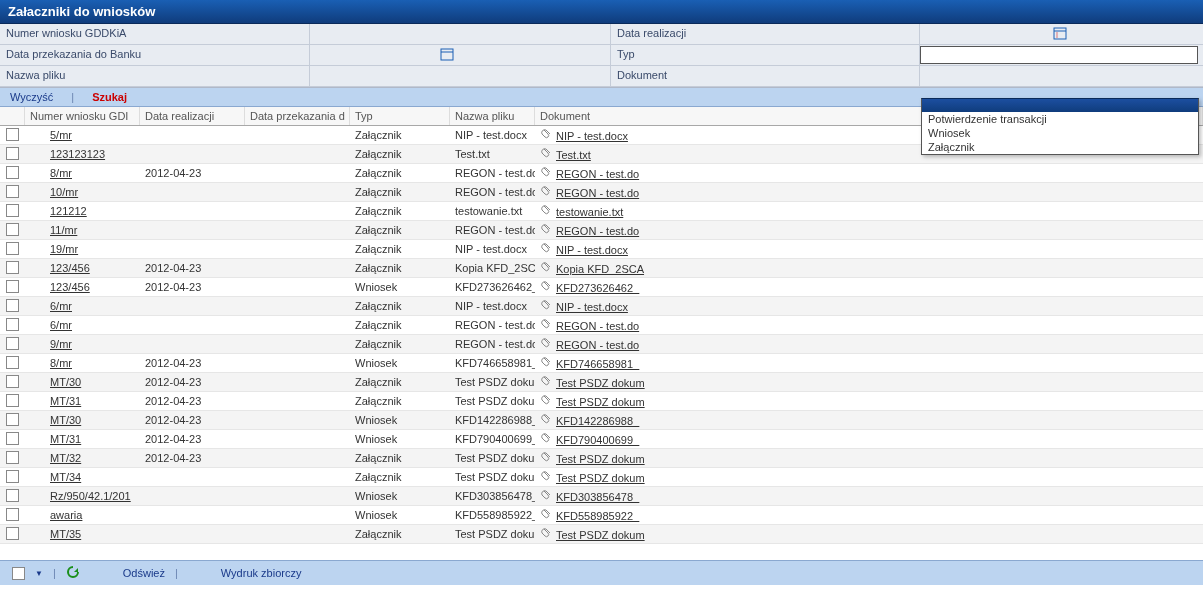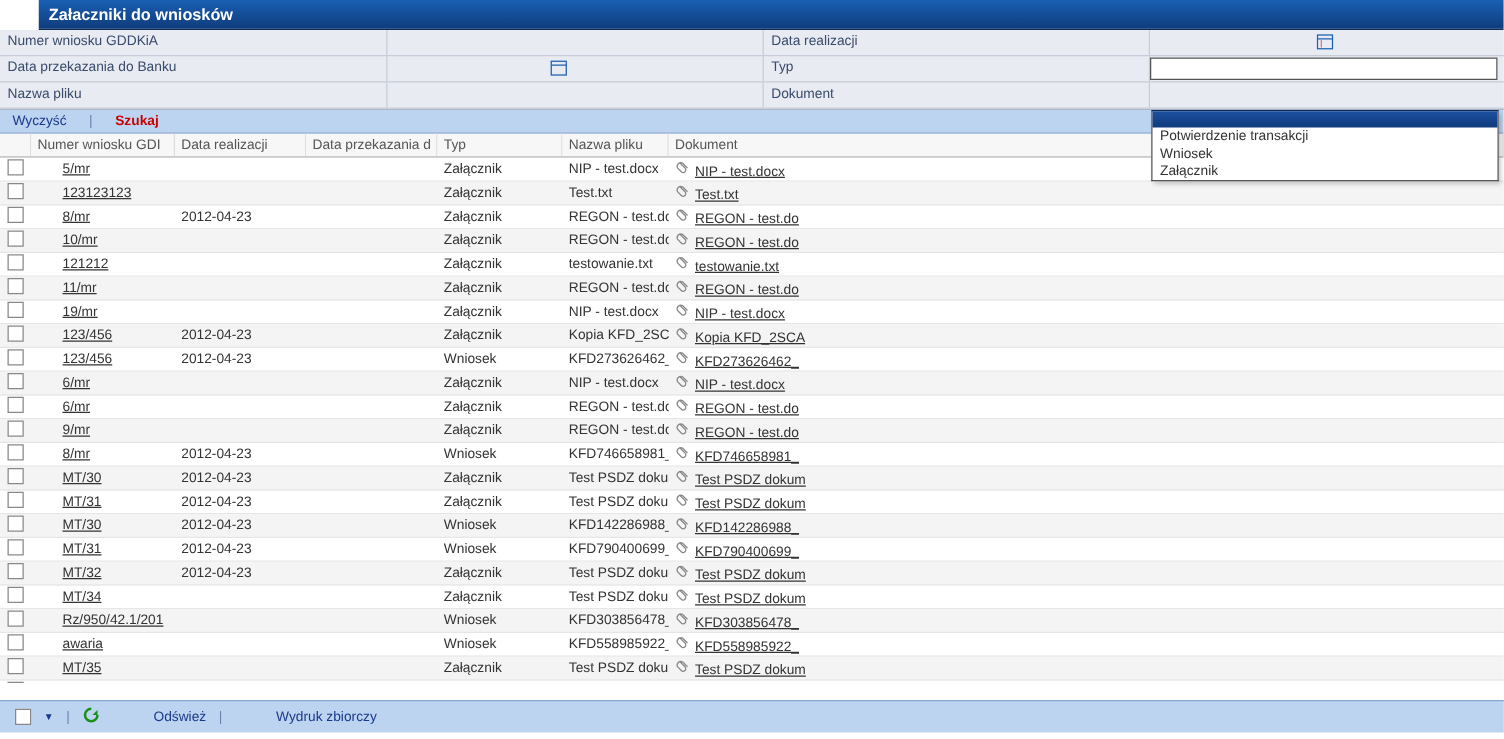--- a/index.html
+++ b/index.html
@@ -10,21 +10,20 @@
     background: #fff;
     width: 1203px;
   }
   .title-bar {
     background: linear-gradient(to bottom, #1a5fb4, #0f3c7c);
     color: #fff;
     font-weight: bold;
     font-size: 13px;
     padding: 4px 8px;
     border-bottom: 1px solid #0a2a5a;
-    margin-left: 31px;
   }
   .filter-area {
     background: #e8ecf2;
     border-bottom: 1px solid #b0b8c8;
   }
   .filter-row {
     display: flex;
     align-items: stretch;
     border-bottom: 1px solid #c5ccd8;
     height: 20px;
@@ -215,21 +214,21 @@
   </div>
 
   <div class="filter-row">
     <div class="filter-label">Nazwa pliku</div>
     <div class="filter-field-left"></div>
     <div class="filter-label-right">Dokument</div>
     <div class="filter-field-right">
     </div>
   </div>
 
-  <div class="dropdown" style="top:64px;">
+  <div class="dropdown" style="top:74px;">
     <div class="dd-selected"></div>
     <div class="dd-item">Potwierdzenie transakcji</div>
     <div class="dd-item">Wniosek</div>
     <div class="dd-item">Załącznik</div>
   </div>
 
 </div>
 
 <div class="actions-bar">
   <span class="action-clear">Wyczyść</span>

